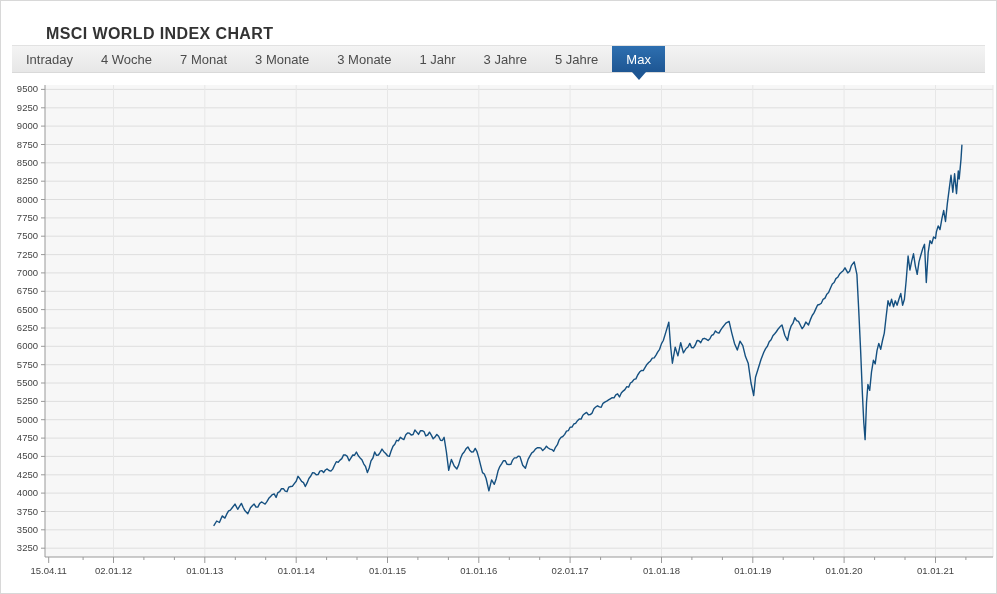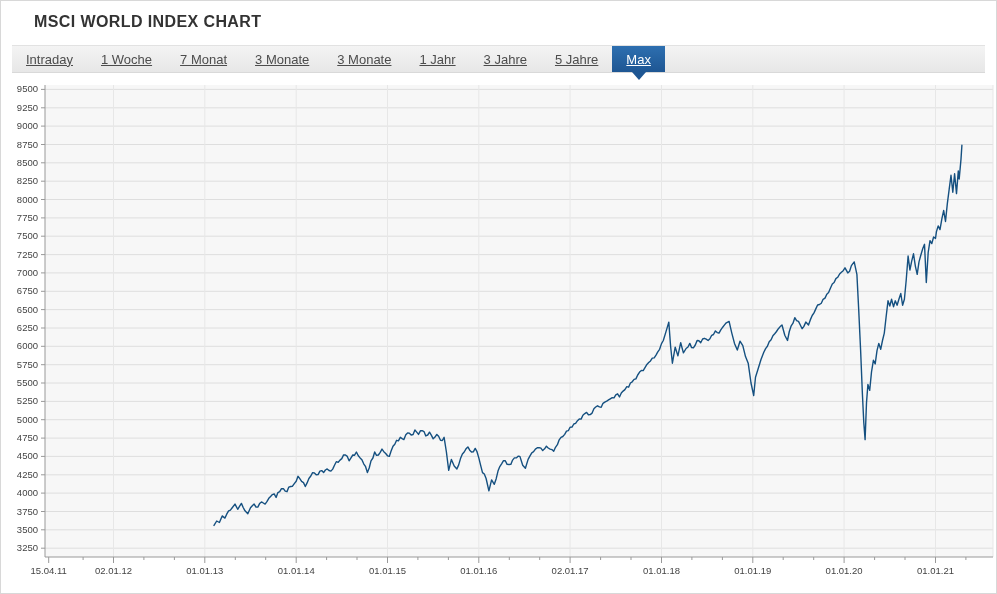--- a/index.html
+++ b/index.html
@@ -7,34 +7,34 @@
     position:relative;
     width:997px;height:594px;
     background:#ffffff;
     box-shadow: inset 0 0 0 1px #d8d8d8;
     font-family:"Liberation Sans", sans-serif;
     overflow:hidden;
   }
   .page-title{
     position:absolute;left:30px;top:9px;
     font-size:16px;font-weight:bold;color:#333333;
-    letter-spacing:0.4px;margin:4px;
+    letter-spacing:0.4px;margin:16px;
   }
   .tab-bar{
     position:absolute;left:12px;right:12px;top:45px;height:28px;
     background:linear-gradient(to bottom,#f4f4f4,#e7e7e7);
     border-top:1px solid #e2e2e2;border-bottom:1px solid #d9d9d9;
     display:flex;align-items:stretch;
     box-sizing:border-box;
   }
   .tab{
     display:flex;align-items:center;
     padding:0 14px;
     font-size:13px;color:#4c4c4c;
-    cursor:pointer;position:relative;white-space:nowrap;text-decoration:underline;
+    cursor:pointer;position:relative;white-space:nowrap;
   }
   .tab.active{
     background:linear-gradient(to bottom,#2d6fb0,#1e5693);
     color:#ffffff;
   }
   .tab.active::after{
     content:"";position:absolute;top:100%;left:50%;margin-left:-7px;
     width:0;height:0;
     border-left:7px solid transparent;border-right:7px solid transparent;
     border-top:8px solid #1e5693;
@@ -42,21 +42,21 @@
   svg text{font-family:"Liberation Sans", sans-serif;}
   .chart-svg{position:absolute;left:0;top:0;}
 </style>
 </head>
 <body>
 
 <div class="widget">
   <h1 class="page-title">MSCI WORLD INDEX CHART</h1>
   <div class="tab-bar" id="tab-bar">
       <span class="tab">Intraday</span>
-      <span class="tab">1 Woche</span>
+      <span class="tab">4 Woche</span>
       <span class="tab">7 Monat</span>
       <span class="tab">3 Monate</span>
       <span class="tab">3 Monate</span>
       <span class="tab">1 Jahr</span>
       <span class="tab">3 Jahre</span>
       <span class="tab">5 Jahre</span>
       <span class="tab active">Max</span>
     </div>
   <svg class="chart-svg" id="chart" width="997" height="594" viewBox="0 0 997 594">
       <rect x="45" y="85" width="948" height="472" fill="#f7f7f7"></rect>

